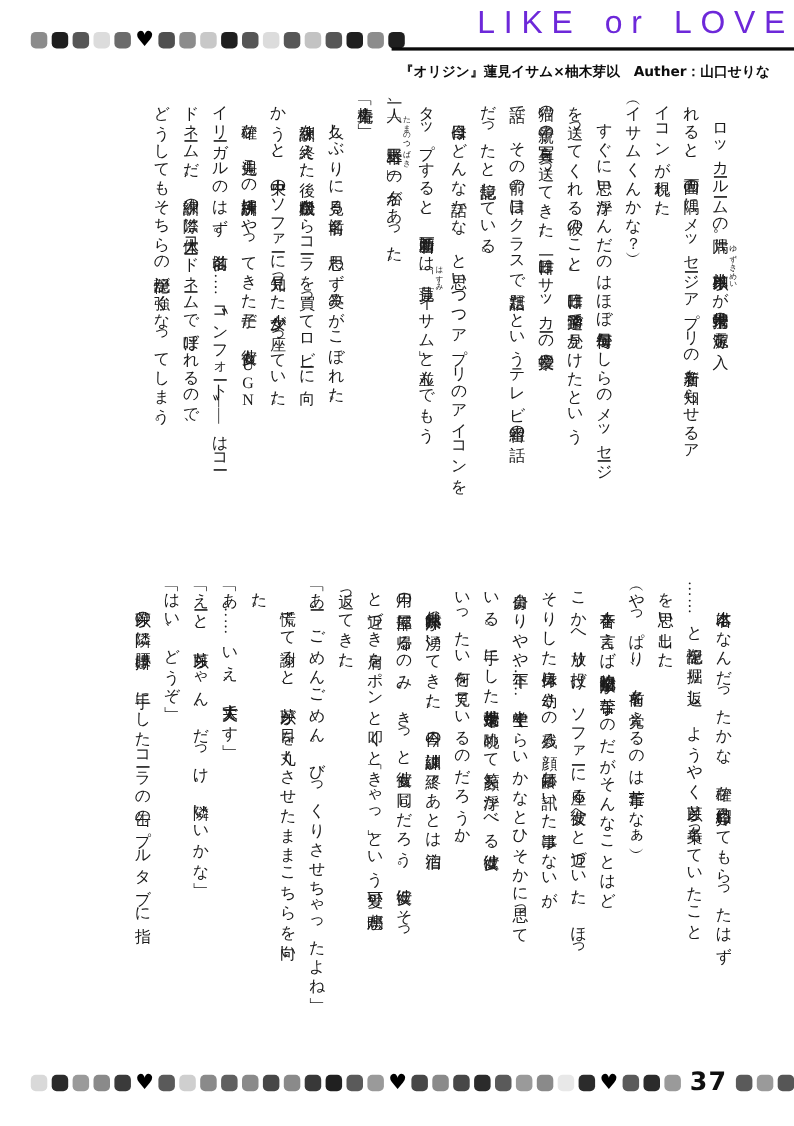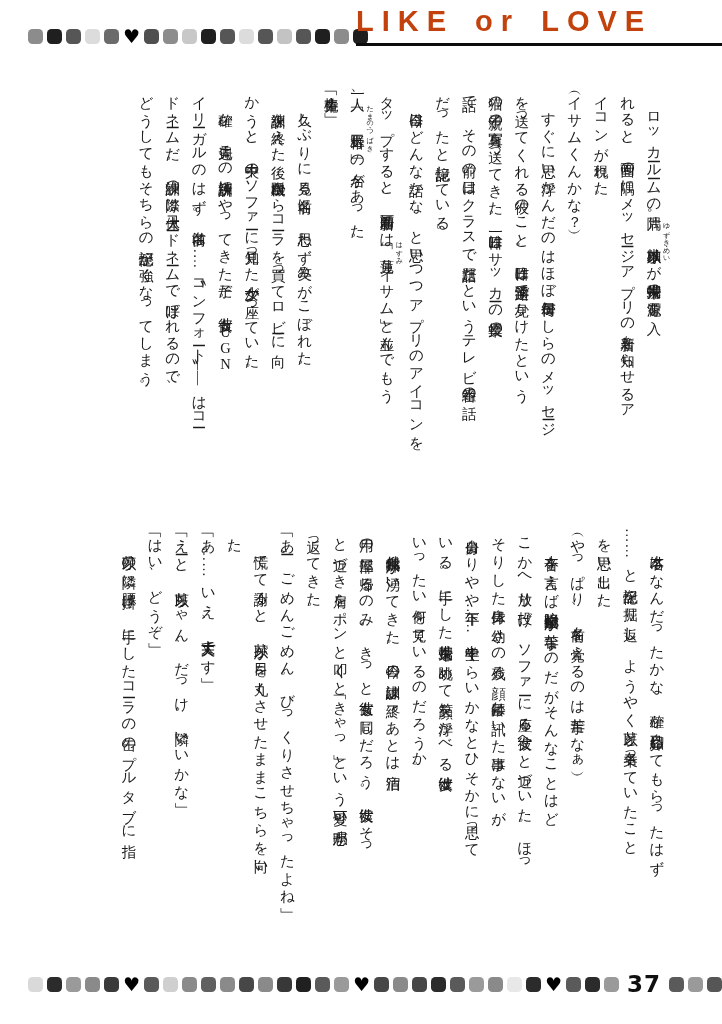--- a/index.html
+++ b/index.html
@@ -28,22 +28,22 @@
     font-size:23px; line-height:15px; color:#101010; padding:0 4px; letter-spacing:1px;
   }
 
   
   .title-wrap {
     position:absolute; top:5px; left:356px; right:0;
     border-bottom:3.5px solid #0c0c0c; padding-bottom:5px;
   }
   .title {
     font-family:"Liberation Sans","DejaVu Sans",sans-serif;
-    font-weight:bold; font-size:29px; letter-spacing:8px; word-spacing:5px;
-    text-align:left; white-space:nowrap; color:#c2410c;
+    font-weight:normal; font-size:29px; letter-spacing:8px; word-spacing:5px;
+    text-align:right; white-space:nowrap; color:#6d28d9;
   }
   .subtitle {
     position:absolute; top:57px; right:22px;
     font-family:"DejaVu Sans","Liberation Sans",sans-serif;
     font-weight:bold; font-size:12.5px; color:#0c0c0c; white-space:nowrap;
   }
 
   
   .vblock {
     position:absolute;
@@ -83,20 +83,21 @@
       <span class="b-sq" style="background: rgb(86, 86, 86);"></span>
       <span class="b-sq" style="background: rgb(31, 31, 31);"></span>
       <span class="b-sq" style="background: rgb(140, 140, 140);"></span>
       <span class="b-sq" style="background: rgb(31, 31, 31);"></span>
     </div>
 
   <div class="title-wrap">
     <div class="title">LIKE or LOVE</div>
   </div>
 
+  <div class="subtitle">『オリジン』蓮見イサム×柚木芽以　Auther：山口せりな</div>
 
   <div class="vblock block1">
       <div class="tline indent">ロッカールームの片隅。<ruby>柚木芽以<rt>ゆずき・めい</rt></ruby>が携帯端末の電源を入</div>
       <div class="tline">れると、画面の隅にメッセージアプリの新着を知らせるア</div>
       <div class="tline">イコンが現れた。</div>
       <div class="tline">（イサムくんかな？）</div>
       <div class="tline indent">すぐに思い浮かんだのはほぼ毎日何かしらのメッセージ</div>
       <div class="tline">を送ってくれる彼のこと。昨日は通学路で見かけたという</div>
       <div class="tline">猫の親子の写真を送ってきた。一昨日はサッカーの授業の</div>
       <div class="tline">話で、その前の日はクラスで話題だというテレビ番組の話</div>

